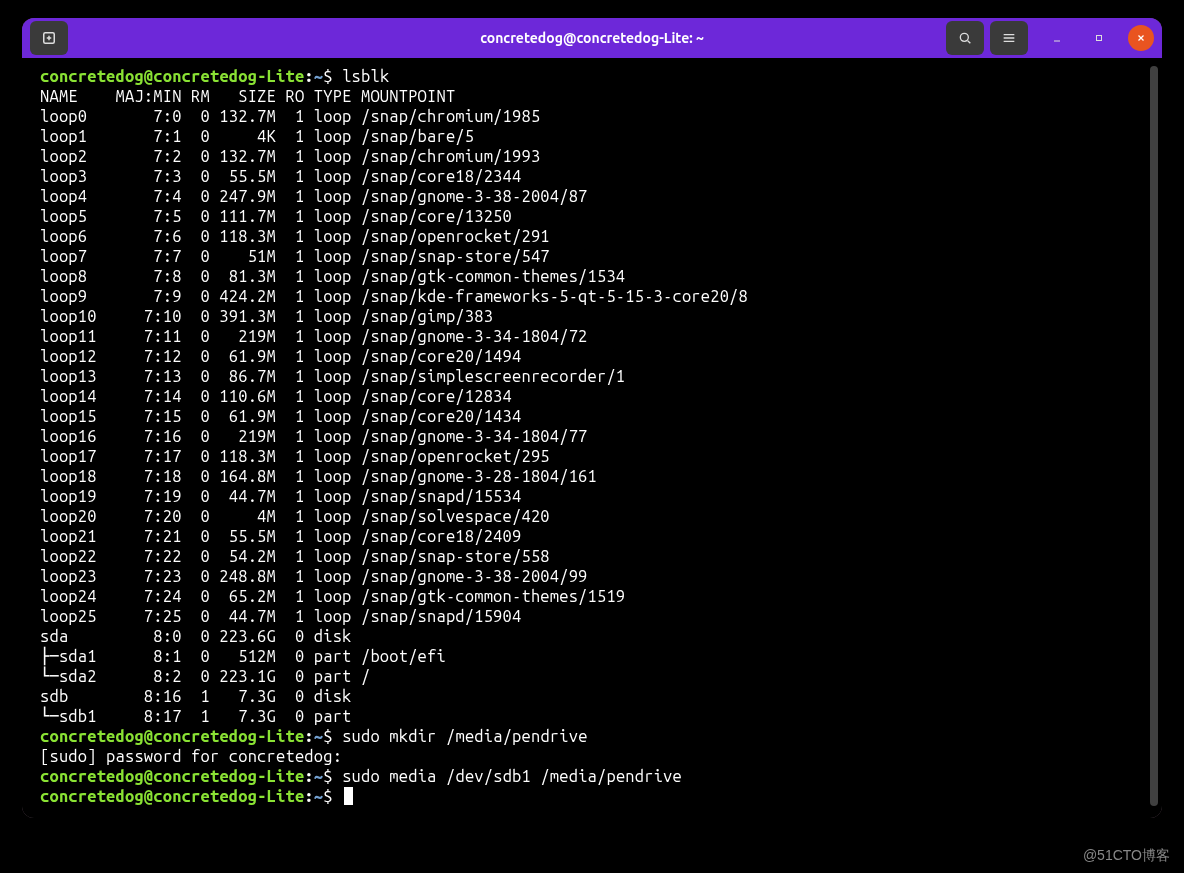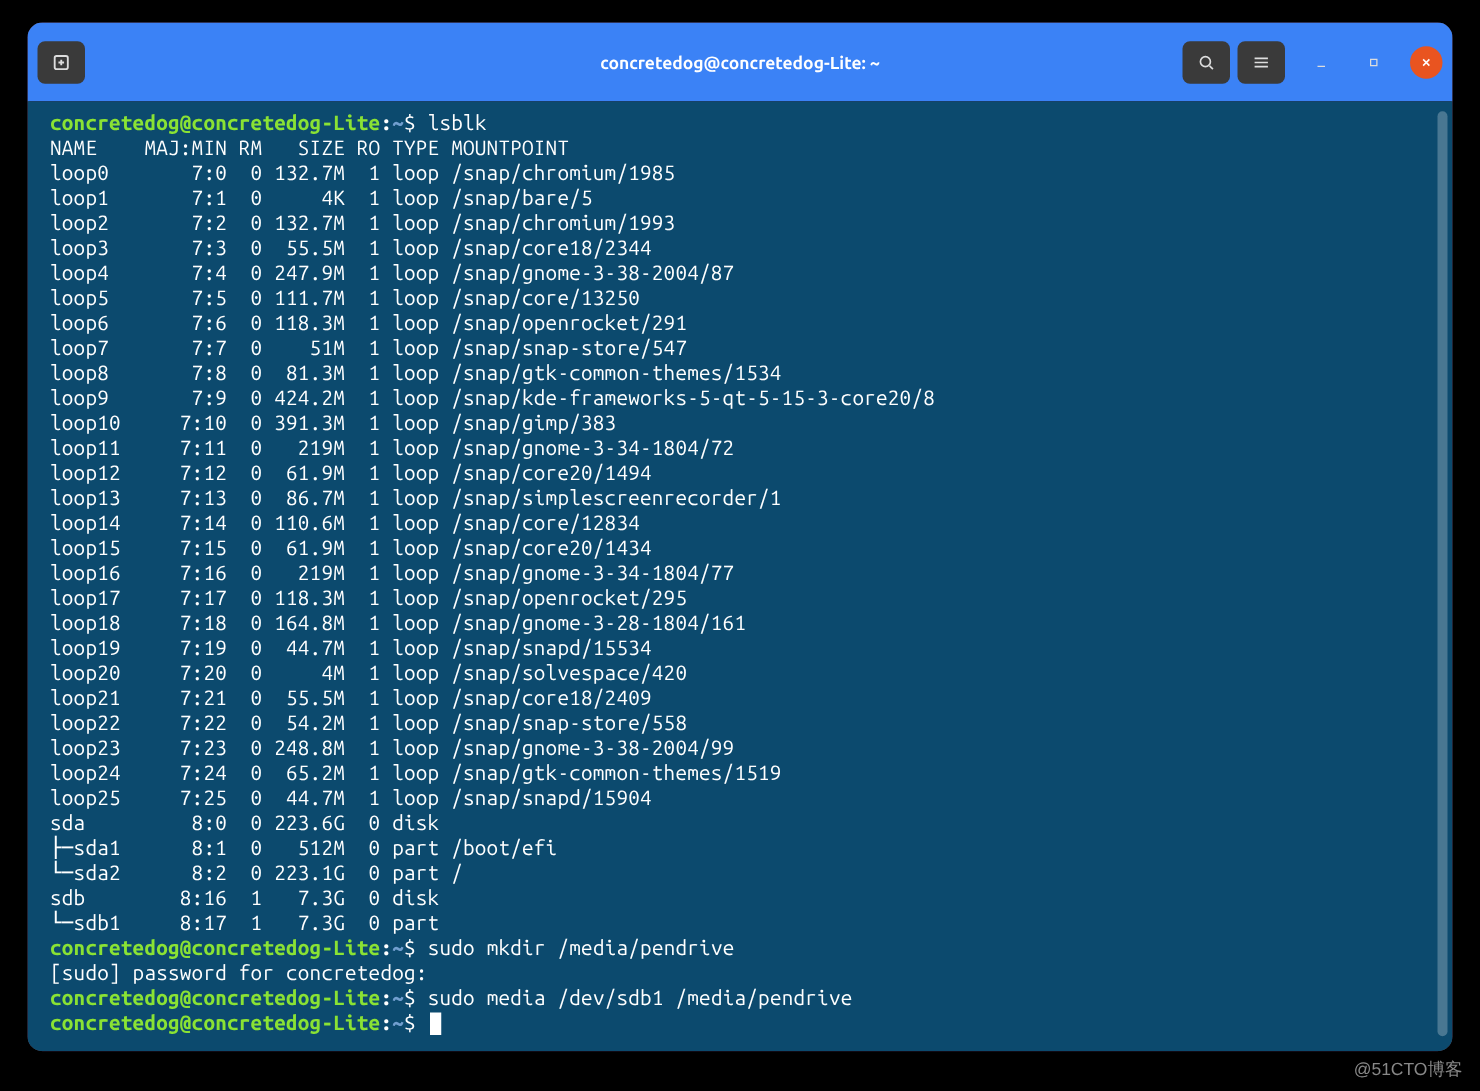--- a/index.html
+++ b/index.html
@@ -15,22 +15,22 @@
     position: relative;
   }
   .window {
     width: 1140px;
     background: #380c2a;
     border-radius: 12px;
     overflow: hidden;
     box-shadow: 0 0 0 1px #555 inset;
   }
   .titlebar {
-    background: #3b82f6;
-    height: 63px;
+    background: #6d28d9;
+    height: 40px;
     display: flex;
     align-items: center;
     padding: 0 8px;
     position: relative;
   }
   .title {
     position: absolute;
     left: 50%;
     transform: translateX(-50%);
     color: #fff;
@@ -50,21 +50,21 @@
     font-size: 15px;
   }
   .tb-left { background: #3a3a3a; }
   .tb-right-group { margin-left: auto; display: flex; align-items: center; gap: 6px; }
   .tb-action { background: #3a3a3a; width: 38px; height: 34px; border-radius: 6px; display:flex; align-items:center; justify-content:center; color:#ddd; font-size:14px;}
   .win-ctrl { width: 26px; height:26px; border-radius:50%; display:flex; align-items:center; justify-content:center; color:#ddd; font-size:14px; margin-left:10px; }
   .win-close { background: #e95420; color: #fff; }
   .win-ctrl svg { width: 12px; height: 12px; }
   .terminal-body {
     position: relative;
-    background: #0c4a6e;
+    background: #000000;
     padding: 8px 6px 12px 18px;
     color: #e0e0e0;
   }
   .scrollbar {
     position: absolute;
     right: 4px; top: 8px;
     width: 8px; height: 740px;
     background: rgba(255,255,255,0.25);
     border-radius: 4px;
   }

